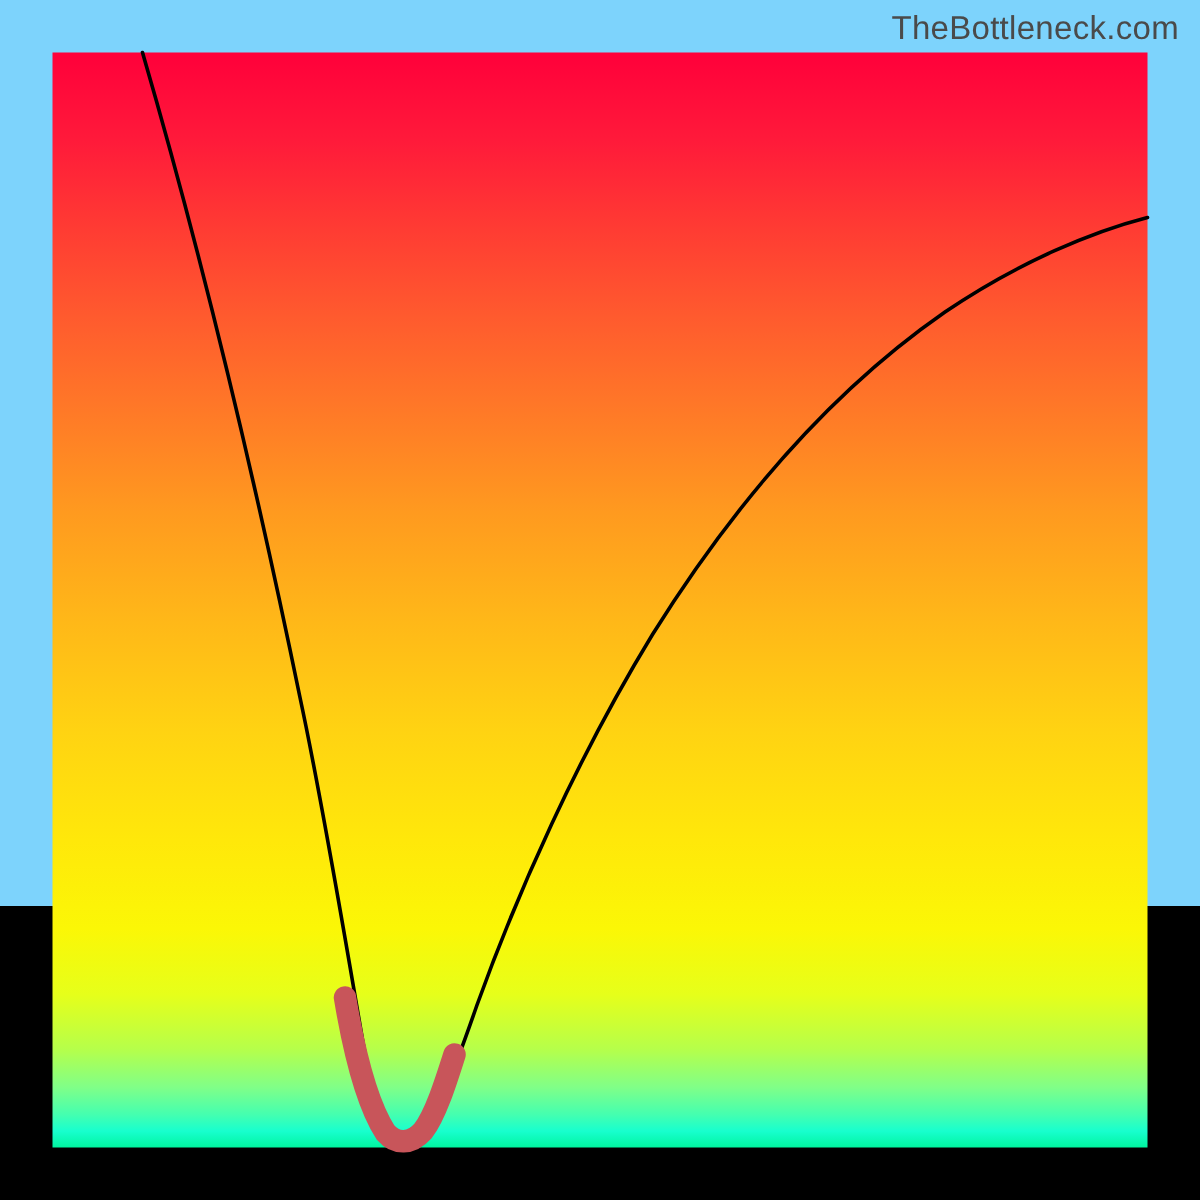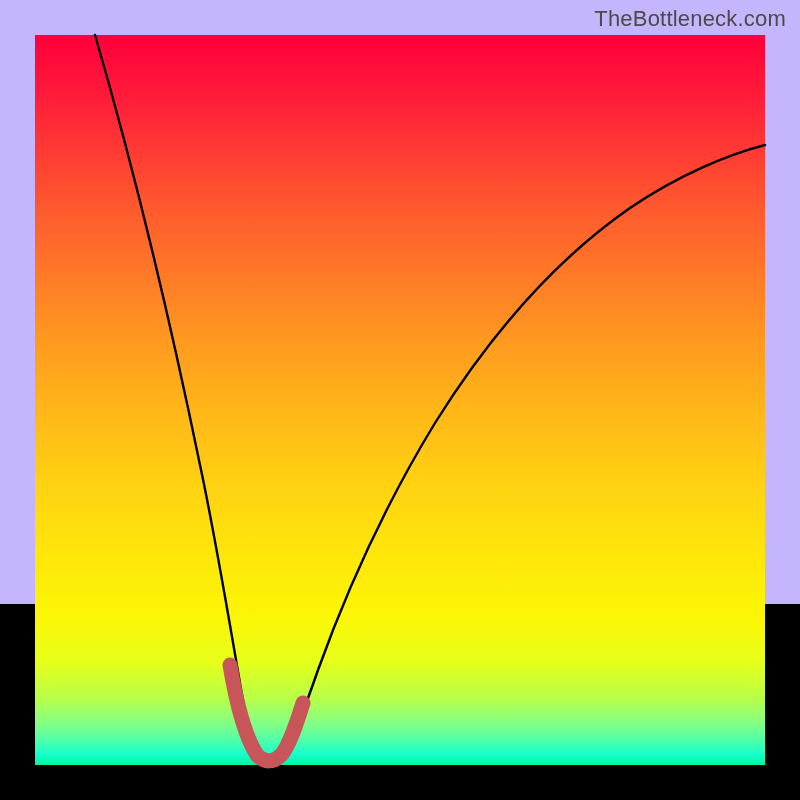--- a/index.html
+++ b/index.html
@@ -1,16 +1,16 @@
 <!DOCTYPE html>
 <html><head>
 <meta charset="utf-8">
 <style>
   html,body{margin:0;padding:0;width:800px;height:800px;background:#000;overflow:hidden;font-family:Arial,Helvetica,sans-serif}
-  .frame{position:absolute;left:0;top:0;width:800px;height:604px;background:#c4b5fd}
+  .frame{position:absolute;left:0;top:0;width:800px;height:604px;background:#7dd3fc}
   .plot{
     position:absolute;
     left:35px;top:35px;width:730px;height:730px;
     background:linear-gradient(to bottom,
       #ff003a 0%,
       #ff1a3a 8%,
       #ff3b33 16%,
       #ff5a2e 24%,
       #ff7a27 33%,
       #ff9a1f 42%,

